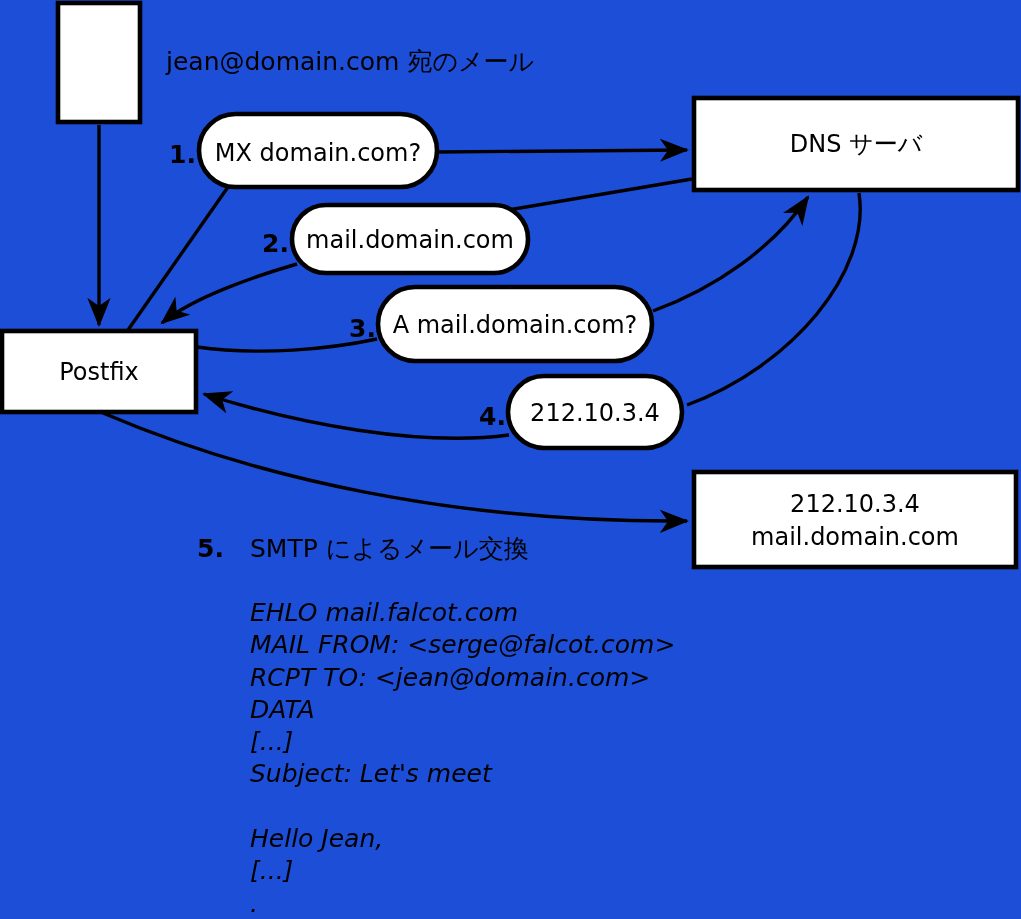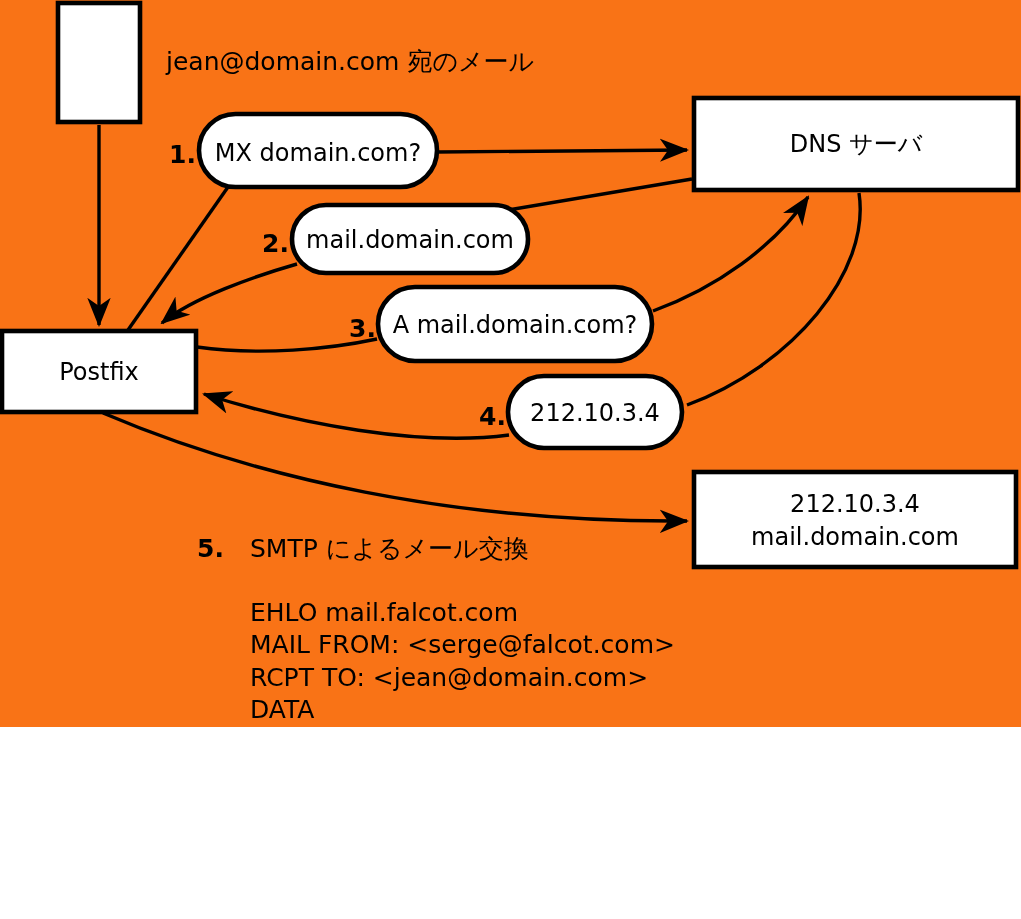--- a/index.html
+++ b/index.html
@@ -1,20 +1,20 @@
 <!DOCTYPE html>
 <html><head>
 <meta charset="utf-8">
 <style>
   html, body { margin: 0; padding: 0; background: #ffffff; }
   .stage {
     position: relative;
     width: 1021px;
-    height: 727px;
-    background: #f97316;
+    height: 919px;
+    background: #1d4ed8;
     overflow: hidden;
     font-family: "DejaVu Sans", "Liberation Sans", sans-serif;
     color: #000000;
   }
   .stage > svg { position: absolute; left: 0; top: 0; }
   .node {
     fill: #ffffff;
     stroke: #000000;
     stroke-width: 4.6px;
   }
@@ -43,20 +43,21 @@
     text-anchor: start;
   }
   .smtp {
     position: absolute;
     left: 250px;
     top: 597px;
     font-size: 25px;
     line-height: 32.3px;
     white-space: pre;
     color: #000000;
+    font-style: italic;
   }
 </style>
 </head>
 <body>
 
 <div class="stage">
 
   <svg width="1021" height="919" viewBox="0 0 1021 919">
     <defs>
       <marker id="ah" viewBox="0 0 10 8" refX="9.3" refY="4" markerWidth="8.6" markerHeight="6.9" orient="auto-start-reverse">

